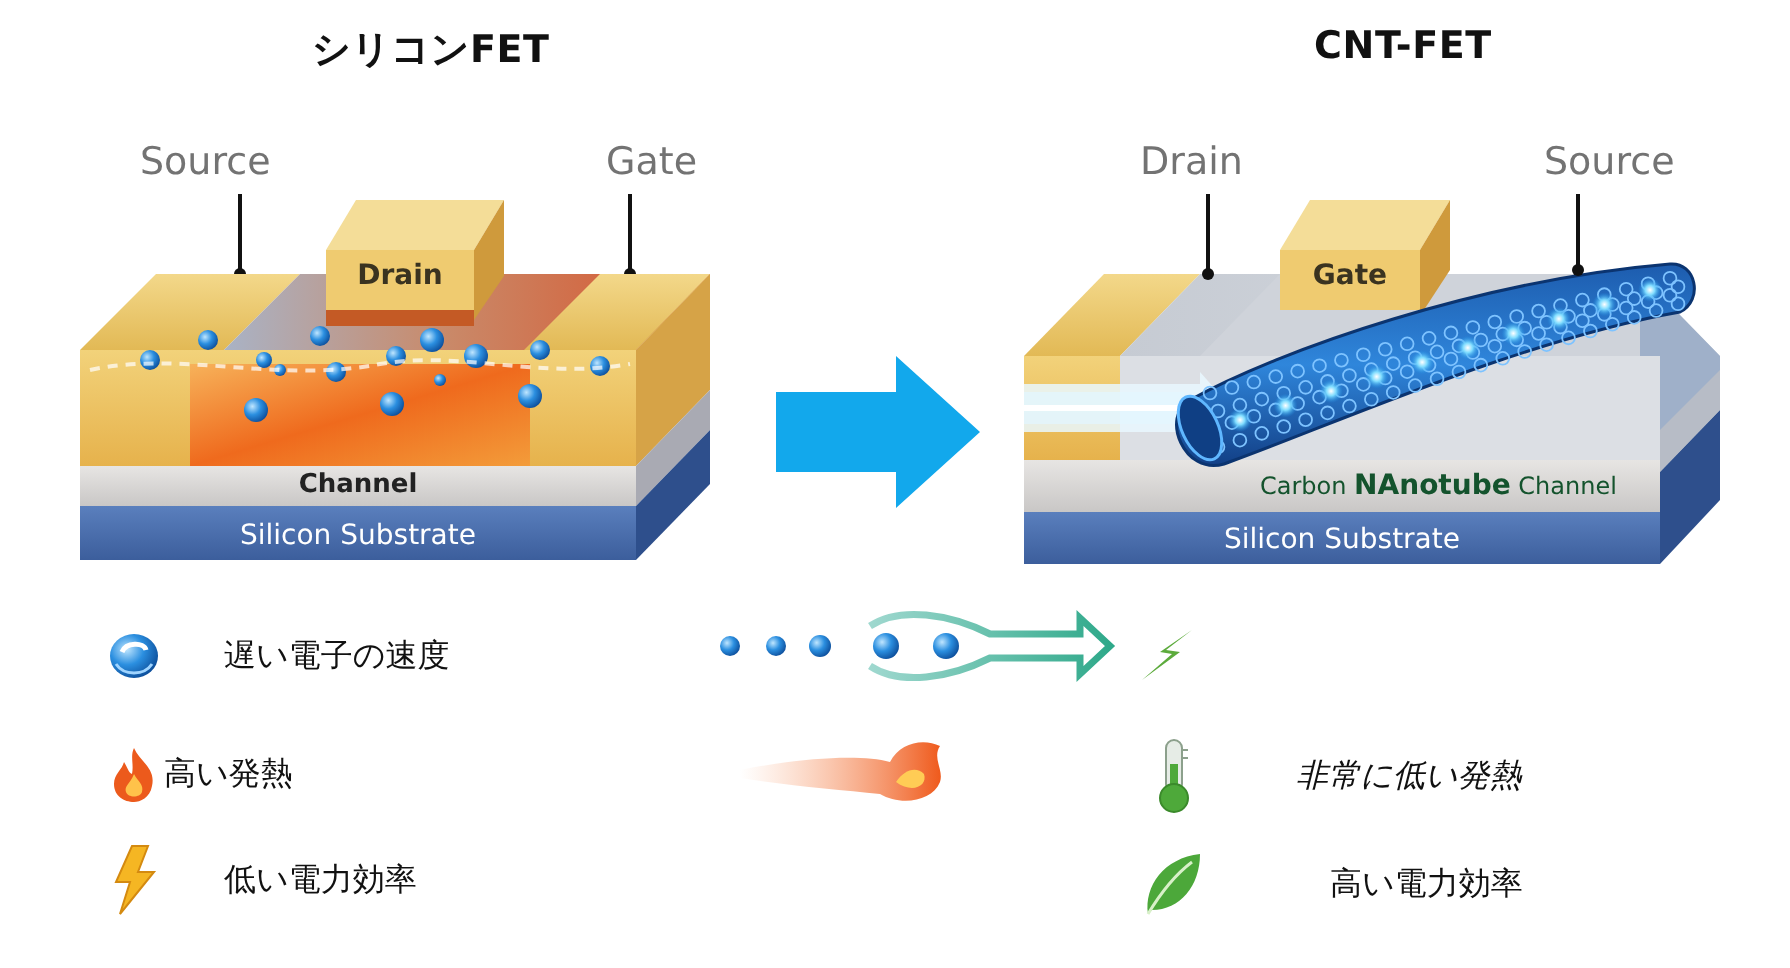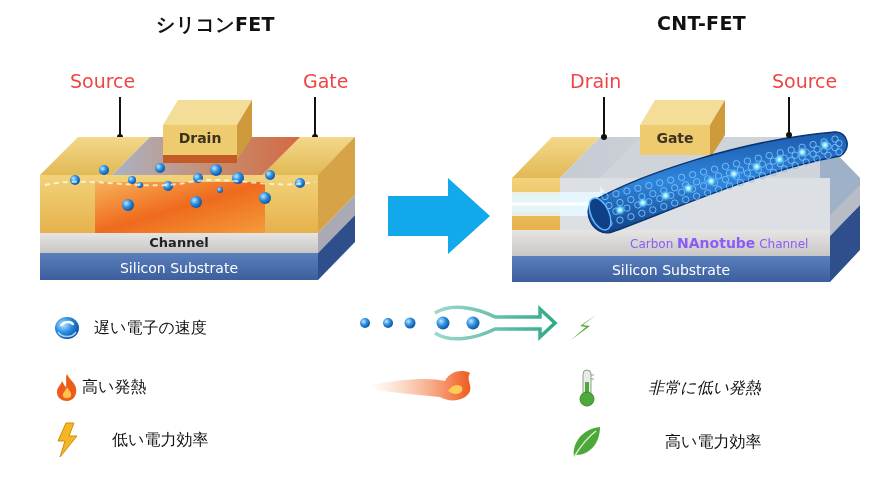--- a/index.html
+++ b/index.html
@@ -2,21 +2,21 @@
 <html><head>
 <meta charset="utf-8">
 <style>
   html, body { margin: 0; padding: 0; }
   body {
     width: 895px; height: 484px; overflow: hidden; background: #ffffff;
     font-family: "DejaVu Sans", sans-serif; color: #111; position: relative;
   }
   .abs { position: absolute; }
   .title { font-weight: bold; font-size: 19px; letter-spacing: 0.3px; }
-  .term-label { font-size: 19px; color: #ef4444; }
+  .term-label { font-size: 19px; color: #737373; }
   .leader { position: absolute; width: 2px; background: #111; }
   .leader::after { content: ""; position: absolute; left: -2px; bottom: -3px; width: 6px; height: 6px; border-radius: 50%; background: #111; }
   .layer-label { font-size: 13px; font-weight: bold; text-align: center; }
   .legend-item { display: flex; align-items: center; }
   .legend-text { font-size: 16px; color: #111; }
   .icon { width: 30px; height: 30px; display: inline-block; }
   svg { overflow: visible; }
 </style>
 </head>
 <body>
@@ -256,34 +256,34 @@
 
 <div class="abs layer-label" style="left:40px; top:235px; width:278px; color:#222;">Channel</div>
 <div class="abs layer-label" style="left:40px; top:260px; width:278px; color:#ffffff; font-weight:normal; font-size:14px;">Silicon Substrate</div>
 <div class="abs" style="left:163px; top:130px; width:74px; text-align:center; font-weight:bold; font-size:14px; color:#3a3320;">Drain</div>
 
 <div class="abs term-label" style="left:570px; top:70px;">Drain</div>
 <div class="leader" style="left:603px; top:97px; height:40px;"></div>
 <div class="abs term-label" style="left:772px; top:70px;">Source</div>
 <div class="leader" style="left:788px; top:97px; height:38px;"></div>
 <div class="abs" style="left:640px; top:130px; width:70px; text-align:center; font-weight:bold; font-size:14px; color:#3a3320;">Gate</div>
-<div class="abs" style="left:630px; top:235px; font-size:12px; color:#8b5cf6; white-space:nowrap;"><span>Carbon </span><b style="font-size:14px;">NAnotube</b><span> Channel</span></div>
+<div class="abs" style="left:630px; top:235px; font-size:12px; color:#14532d; white-space:nowrap;"><span>Carbon </span><b style="font-size:14px;">NAnotube</b><span> Channel</span></div>
 <div class="abs layer-label" style="left:512px; top:262px; width:318px; color:#ffffff; font-weight:normal; font-size:14px;">Silicon Substrate</div>
 
 <svg class="abs" style="left:388px; top:178px;" width="104" height="76">
   <polygon points="0,18 60,18 60,0 102,38 60,76 60,58 0,58" fill="#12a8ec"></polygon>
 </svg>
 
 <div class="abs legend-item" style="left:52px; top:313px;">
   <svg class="icon" viewBox="0 0 30 30">
     <ellipse cx="15" cy="15" rx="12" ry="11" fill="url(#ball)"></ellipse>
     <path d="M9,13 C11,8 20,8 21,12" stroke="#ffffff" stroke-width="2.5" fill="none"></path>
     <path d="M6,19 C10,25 20,25 24,19" stroke="#9fd4ff" stroke-width="1.5" fill="none"></path>
   </svg>
-  <span class="legend-text" style="margin-left:12px;">遅い電子の速度</span>
+  <span class="legend-text" style="margin-left:30px;">遅い電子の速度</span>
 </div>
 <div class="abs legend-item" style="left:52px; top:372px;">
   <svg class="icon" viewBox="0 0 30 30">
     <path d="M15,2 C18,9 26,12 24,21 C23,27 18,29 15,29 C10,29 5,26 5,20 C5,15 9,13 10,9 C12,12 12,14 14,15 C15,10 13,6 15,2 Z" fill="#ec5a1c"></path>
     <path d="M15,15 C17,19 20,20 19,24 C18,27 12,27 11,24 C10,21 13,20 15,15 Z" fill="#ffc24a"></path>
   </svg>
   <span class="legend-text" style="">高い発熱</span>
 </div>
 <div class="abs legend-item" style="left:52px; top:423px;">
   <svg class="icon" viewBox="0 0 30 34" style="height:34px;">

